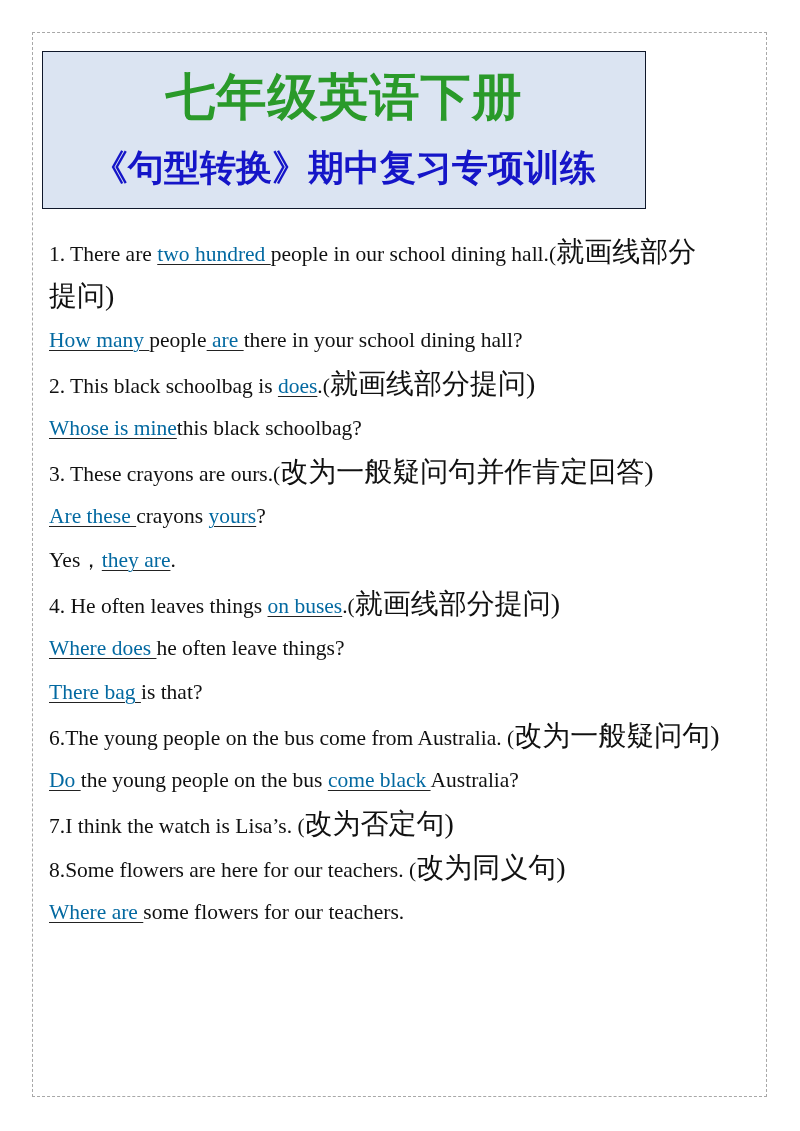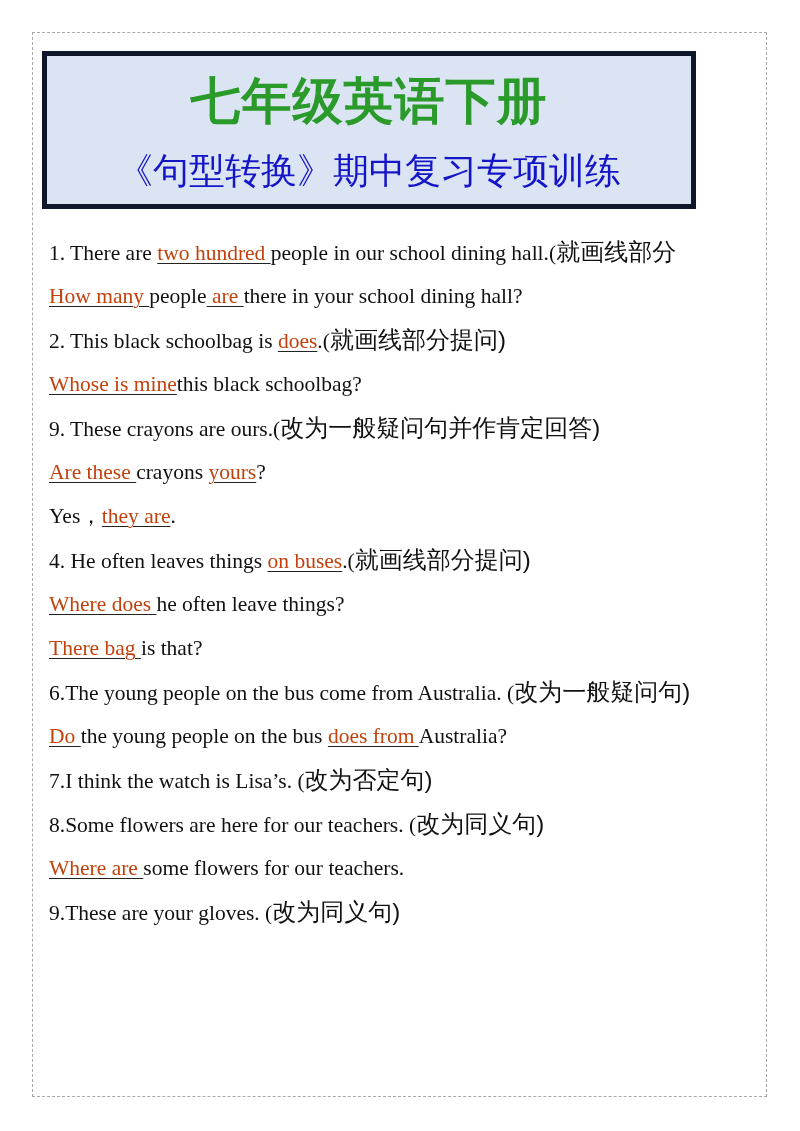--- a/index.html
+++ b/index.html
@@ -2,72 +2,75 @@
 <html><head>
 <meta charset="utf-8">
 <style>
   html, body { margin: 0; padding: 0; background: #ffffff; }
   body { width: 800px; height: 1131px; position: relative; overflow: hidden; }
   .page-frame {
     position: absolute; left: 32px; top: 32px; width: 735px; height: 1065px;
     border: 1px dashed #a8a8a8; box-sizing: border-box;
   }
   .header-box {
-    position: absolute; left: 42px; top: 51px; width: 654px; height: 158px;
-    background: #dbe4f2; border: 5px solid #0f172a; box-sizing: border-box;
+    position: absolute; left: 42px; top: 51px; width: 604px; height: 158px;
+    background: #dbe4f2; border: 1px solid #0f172a; box-sizing: border-box;
   }
   .title {
     position: absolute; left: 0; right: 0; top: 10px; text-align: center;
     font-family: "DejaVu Serif", serif; font-weight: bold; font-size: 50px;
     color: #2a9a2a; letter-spacing: 1px; line-height: 70px;
   }
   .subtitle {
     position: absolute; left: 0; right: 0; top: 90px; text-align: center;
-    font-family: "DejaVu Serif", serif; font-weight: normal; font-size: 36px;
+    font-family: "DejaVu Serif", serif; font-weight: bold; font-size: 36px;
     color: #1515c8; line-height: 50px;
   }
   .content {
     position: absolute; left: 49px; top: 230px; width: 710px;
     font-family: "Liberation Serif", serif; font-size: 21.5px; color: #111;
   }
   .line { height: 44px; line-height: 44px; white-space: nowrap; }
-  .cn { font-family: Liberation Sans, sans-serif; font-size: 24px; }
+  .cn { font-family: Liberation Serif, serif; font-size: 28px; }
   .ans {
-    color: #c2410c; text-decoration: underline; text-decoration-color: #222;
+    color: #0369a1; text-decoration: underline; text-decoration-color: #222;
     text-underline-offset: 3px; text-decoration-thickness: 1px;
   }
 </style>
 </head>
 <body>
 
 <div class="page-frame"></div>
 
 <div class="header-box">
   <div class="title">七年级英语下册</div>
   <div class="subtitle">《句型转换》期中复习专项训练</div>
 </div>
 
 <div class="content">
 
   <div class="line">
     <span>1. There are </span><span class="ans">two hundred </span><span>people in our school dining hall.(</span><span class="cn">就画线部分</span>
   </div>
   <div class="line">
+    <span class="cn">提问)</span>
+  </div>
+  <div class="line">
     <span class="ans">How many </span><span>people</span><span class="ans"> are </span><span>there in your school dining hall?</span>
   </div>
 
   <div class="line">
     <span>2. This black schoolbag is </span><span class="ans">does</span><span>.(</span><span class="cn">就画线部分提问)</span>
   </div>
   <div class="line">
     <span class="ans">Whose is mine</span><span>this black schoolbag?</span>
   </div>
 
   <div class="line">
-    <span>9. These crayons are ours.(</span><span class="cn">改为一般疑问句并作肯定回答)</span>
+    <span>3. These crayons are ours.(</span><span class="cn">改为一般疑问句并作肯定回答)</span>
   </div>
   <div class="line">
     <span class="ans">Are these </span><span>crayons </span><span class="ans">yours</span><span>?</span>
   </div>
   <div class="line">
     <span>Yes，</span><span class="ans">they are</span><span>.</span>
   </div>
 
   <div class="line">
     <span>4. He often leaves things </span><span class="ans">on buses</span><span>.(</span><span class="cn">就画线部分提问)</span>
@@ -77,30 +80,27 @@
   </div>
 
   <div class="line">
     <span class="ans">There bag </span><span>is that?</span>
   </div>
 
   <div class="line">
     <span>6.The young people on the bus come from Australia. (</span><span class="cn">改为一般疑问句)</span>
   </div>
   <div class="line">
-    <span class="ans">Do </span><span>the young people on the bus </span><span class="ans">does from </span><span>Australia?</span>
+    <span class="ans">Do </span><span>the young people on the bus </span><span class="ans">come black </span><span>Australia?</span>
   </div>
 
   <div class="line">
     <span>7.I think the watch is Lisa’s. (</span><span class="cn">改为否定句)</span>
   </div>
 
   <div class="line">
     <span>8.Some flowers are here for our teachers. (</span><span class="cn">改为同义句)</span>
   </div>
   <div class="line">
     <span class="ans">Where are </span><span>some flowers for our teachers.</span>
   </div>
 
-  <div class="line">
-    <span>9.These are your gloves. (</span><span class="cn">改为同义句)</span>
-  </div>
 </div>
 
 </body></html>

